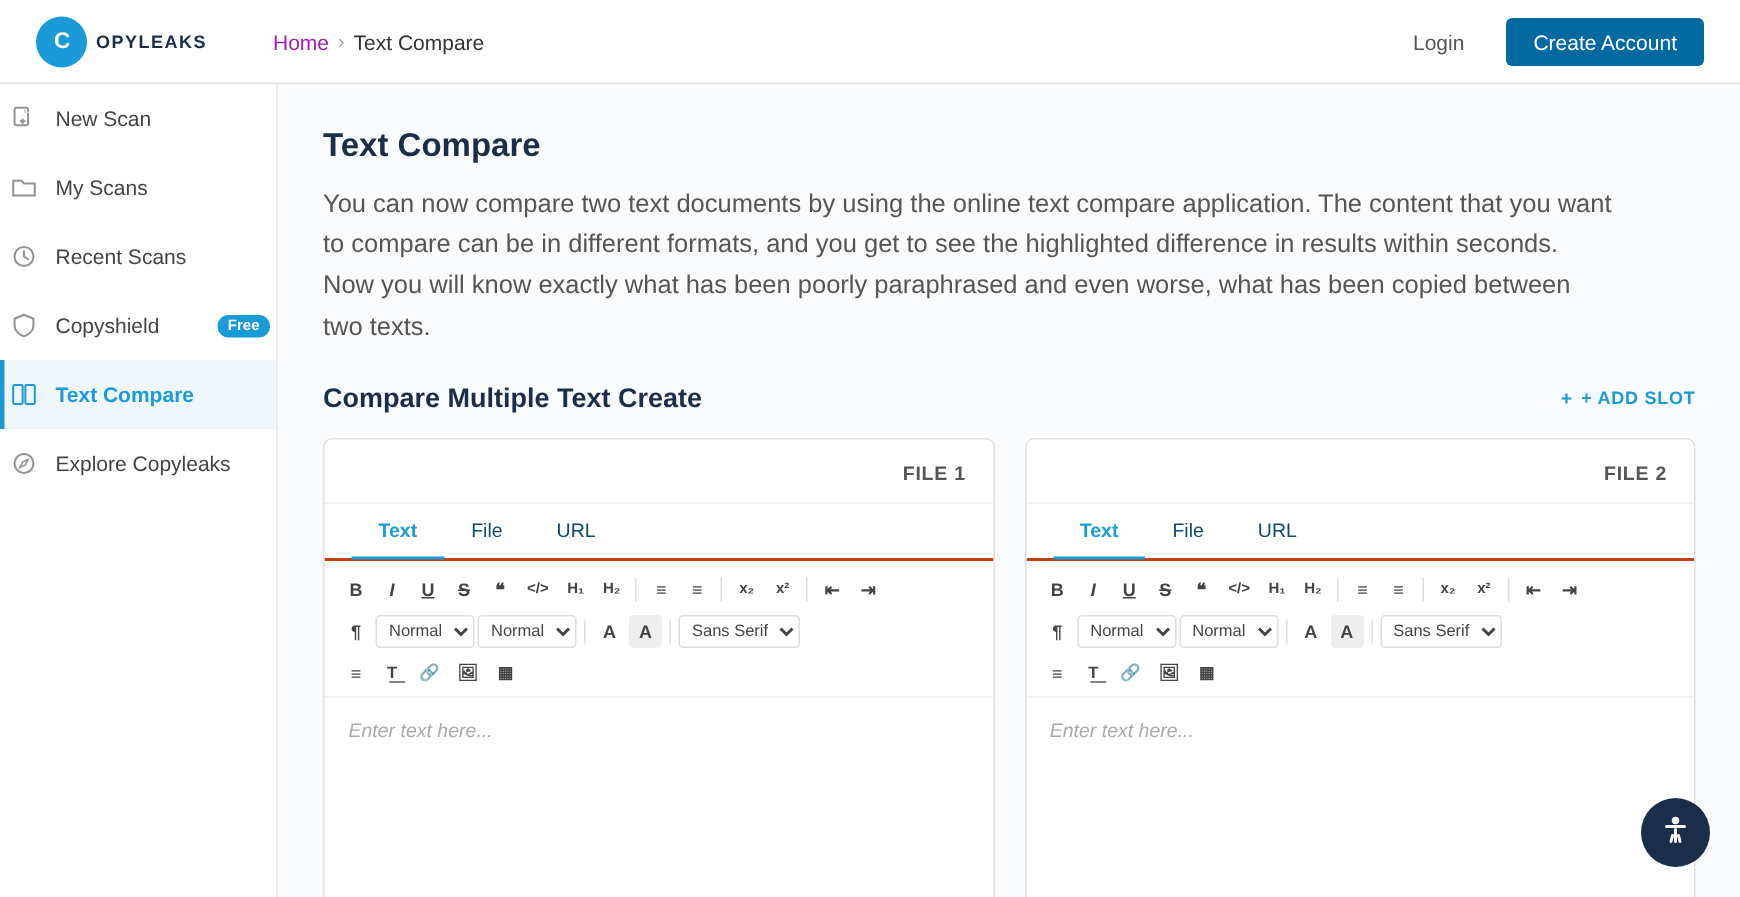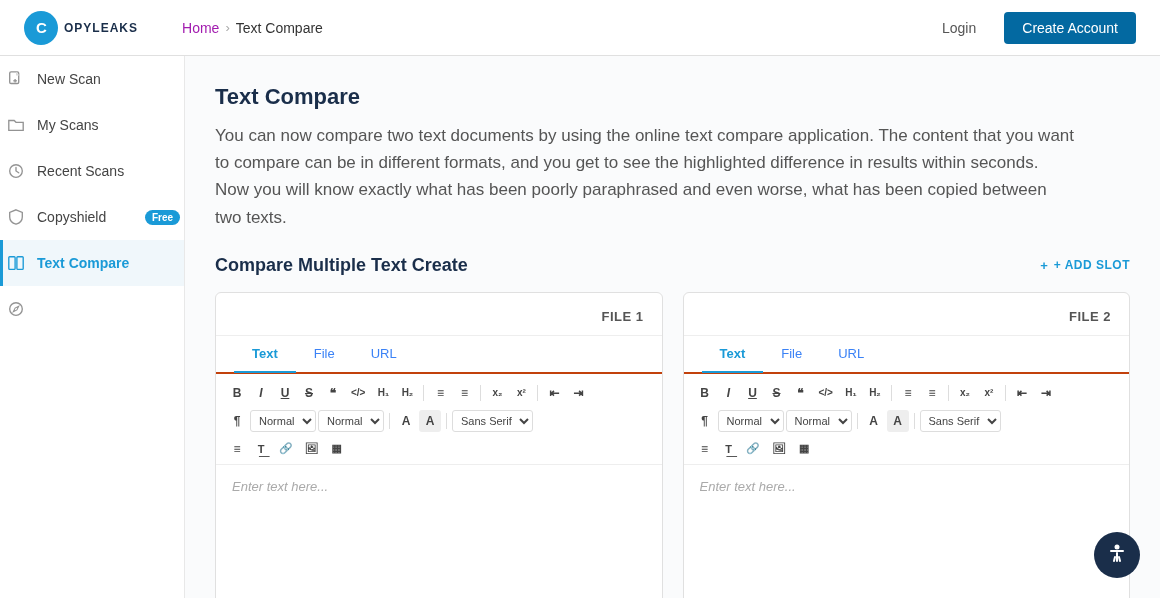--- a/index.html
+++ b/index.html
@@ -63,21 +63,21 @@
     .compare-card {
       flex: 1; background: #fff; border: 1px solid #e0e0e0; border-radius: 6px;
       overflow: hidden; min-width: 0;
     }
     .card-header { padding: 14px 18px 10px; border-bottom: 1px solid #eee; text-align: right; }
     .card-file-label { font-size: 13px; font-weight: 600; color: #555; letter-spacing: 0.5px; }
 
     
     .card-tabs { display: flex; border-bottom: 2px solid #c2410c; padding: 0 18px; }
     .card-tab {
-      padding: 10px 18px; font-size: 13px; color: #3b82f6; cursor: pointer;
+      padding: 10px 18px; font-size: 13px; color: #0c4a6e; cursor: pointer;
       border-bottom: 2px solid transparent; margin-bottom: -1px;
     }
     .card-tab.active { color: #1a9ad7; border-bottom: 2px solid #1a9ad7; font-weight: 600; }
 
     
     .toolbar {
       padding: 8px 10px 4px; border-bottom: 1px solid #eee;
       display: flex; flex-wrap: wrap; gap: 2px; align-items: center;
     }
     .tb-btn {
@@ -172,20 +172,21 @@
           <rect x="11" y="3" width="7" height="14" rx="1" stroke="#1a9ad7" stroke-width="1.5" fill="none"></rect>
         </svg>
       <span style="color:#1a9ad7;font-weight:600;">Text Compare</span>
     </div>
 
     <div class="sidebar-item">
       <svg class="s-icon" viewBox="0 0 20 20">
           <circle cx="10" cy="10" r="7" stroke="#666" stroke-width="1.5" fill="none"></circle>
           <path d="M13 7l-2 4-4 2 2-4 4-2z" stroke="#666" stroke-width="1.2" fill="none"></path>
         </svg>
+      <span>Explore Copyleaks</span>
     </div>
 
   </nav>
 
   <main class="main">
 
     <h1 class="page-title">Text Compare</h1>
     <p class="page-desc">You can now compare two text documents by using the online text compare application. The content that you want to compare can be in different formats, and you get to see the highlighted difference in results within seconds. Now you will know exactly what has been poorly paraphrased and even worse, what has been copied between two texts.</p>
 
     <div class="section-header">

